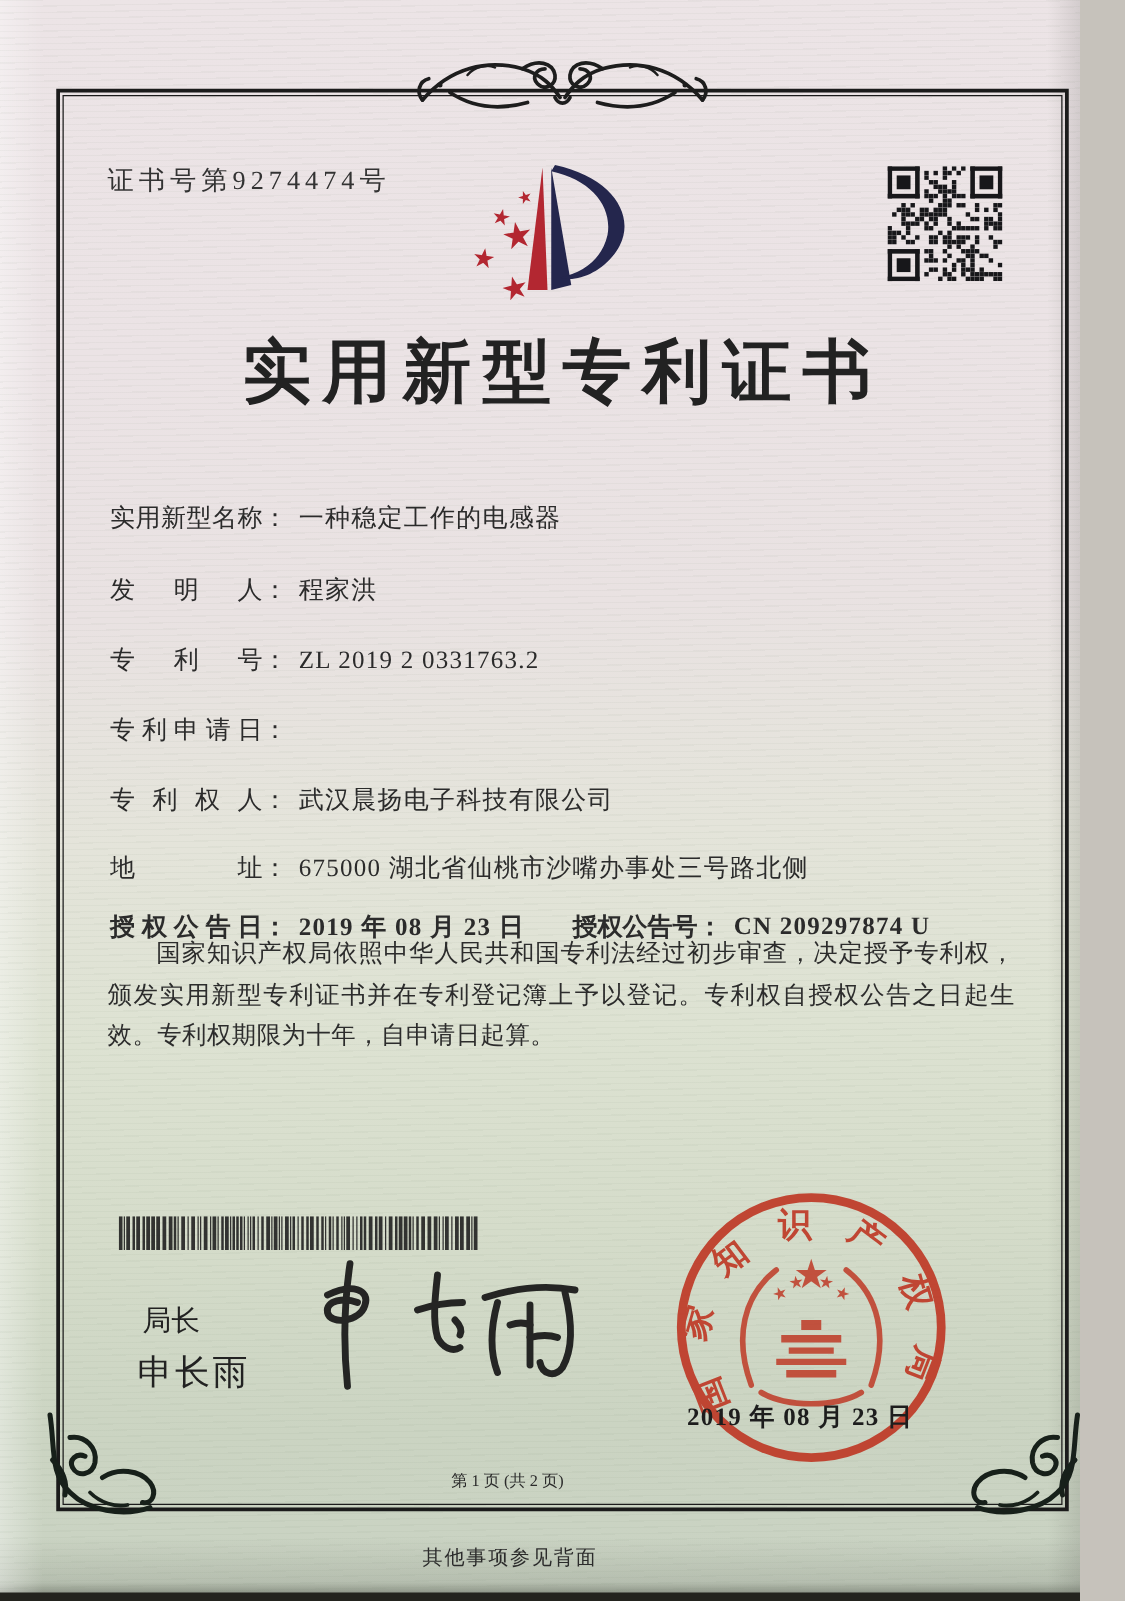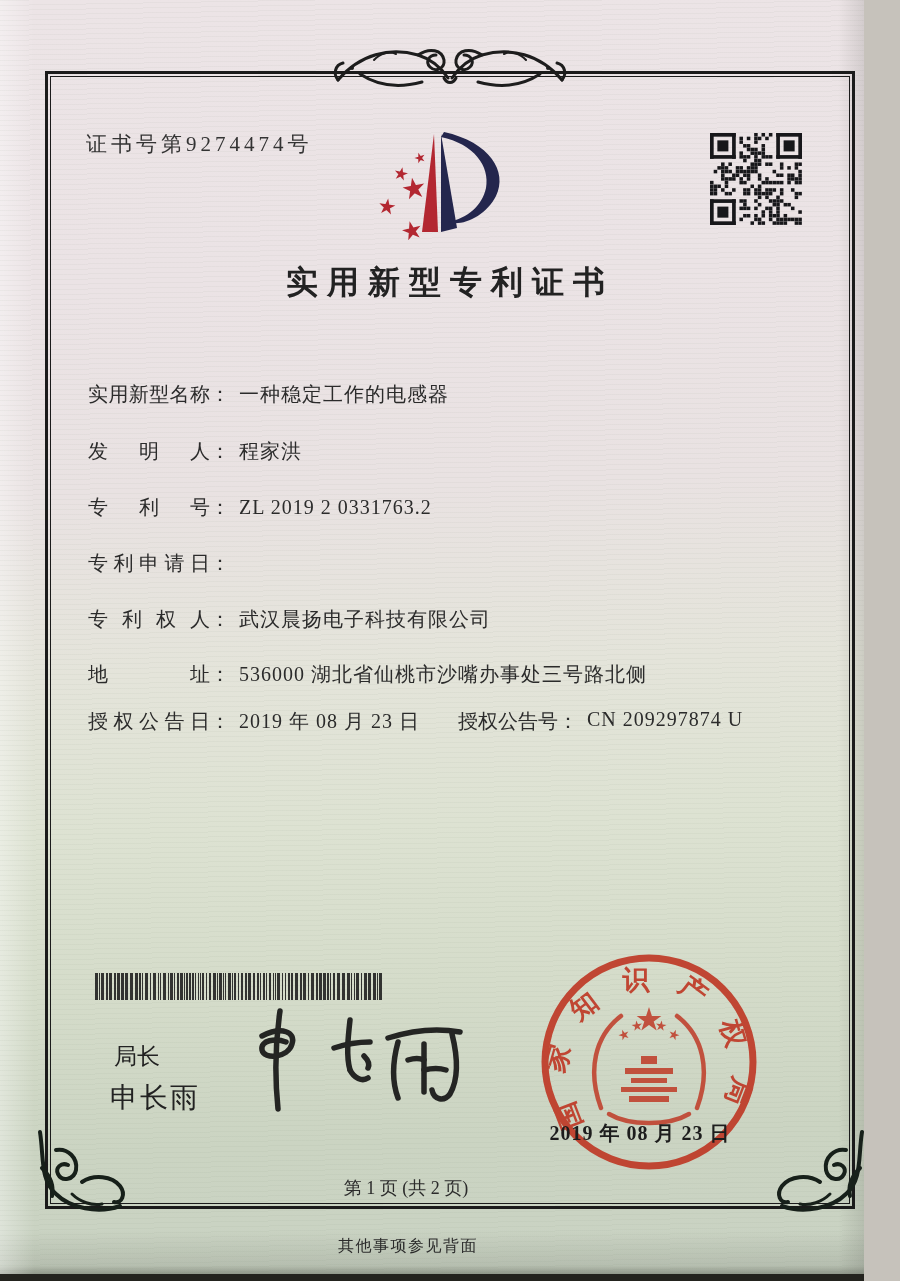--- a/index.html
+++ b/index.html
@@ -28,42 +28,42 @@
   }
   .frame{
     position:absolute;left:45px;top:71px;width:804px;height:1132px;
     border:3px solid #1b1b1b;
   }
   .frame-inner{position:absolute;inset:2px;border:1px solid #1b1b1b;}
   .abs{position:absolute;}
   #cert-number{left:86px;top:130px;font-size:21px;letter-spacing:4px;color:#333;}
   #title{
     left:0;top:261px;width:900px;text-align:center;
-    font-size:32px;font-weight:700;letter-spacing:9px;color:#222;
-  }
-  .frow{left:88px;font-size:20px;color:#2b2b2b;display:flex;align-items:baseline;white-space:nowrap;}
+    font-size:55px;font-weight:700;letter-spacing:9px;color:#222;
+  }
+  .frow{left:88px;font-size:20px;color:#2b2b2b;display:flex;align-items:baseline;white-space:nowrap;margin-top:20px;}
   .flabel{display:inline-block;width:122px;text-align:justify;text-align-last:justify;}
   .fcolon{display:inline-block;margin-right:9px;}
   .fvalue{letter-spacing:1px;}
-  .fpair{display:flex;align-items:flex-start;}
+  .fpair{display:flex;align-items:center;font-weight:bold;}
   #grant-row .fpair + .fpair{margin-left:38px;}
   #grant-row .flabel.auto{width:auto;text-align:left;text-align-last:auto;}
   #body-text{
     left:86px;top:748px;width:726px;font-size:19.5px;line-height:32.5px;
     color:#2c2c2c;text-align:justify;letter-spacing:0.4px;
   }
   #body-text p{margin:0;text-indent:2em;}
   #barcode{left:95px;top:973px;width:292px;height:27px;}
   #officer-title{left:114px;top:1041px;font-size:23px;color:#222;}
   #officer-name{left:110px;top:1079px;font-size:28px;letter-spacing:2px;color:#222;}
   #signature{left:238px;top:1008px;width:232px;height:106px;}
   #seal{left:537px;top:950px;width:224px;height:224px;opacity:0.93;}
   #seal-date{left:527px;top:1120px;width:226px;text-align:center;
     font-size:20px;font-weight:700;letter-spacing:1px;color:#1d1d1d;z-index:5;}
-  #page-note{left:0;top:1176px;width:812px;text-align:center;font-size:18px;color:#2b2b2b;}
+  #page-note{left:0;top:1176px;width:812px;text-align:center;font-size:13px;color:#2b2b2b;}
   #back-note{left:0;top:1236px;width:816px;text-align:center;font-size:16px;letter-spacing:1.5px;color:#2b2b2b;}
   #top-ornament{left:328px;top:38px;width:244px;height:64px;}
   .corner-flourish{width:112px;height:96px;}
   #flourish-bl{left:32px;top:1128px;}
   #flourish-br{left:758px;top:1128px;transform:scaleX(-1);}
   #logo{left:370px;top:128px;width:152px;height:112px;}
   #qr{left:710px;top:133px;width:92px;height:92px;}
   svg{display:block;}
 </style>
 </head>
@@ -361,36 +361,37 @@
     <span class="fcolon">：</span>
   </div>
   <div class="abs frow" style="top:606px">
     <span class="flabel">专利权人</span>
     <span class="fcolon">：</span>
     <span class="fvalue">武汉晨扬电子科技有限公司</span>
   </div>
   <div class="abs frow" style="top:661px">
     <span class="flabel">地址</span>
     <span class="fcolon">：</span>
-    <span class="fvalue">536000 湖北省仙桃市沙嘴办事处三号路北侧</span>
+    <span class="fvalue">675000 湖北省仙桃市沙嘴办事处三号路北侧</span>
   </div>
   <div id="grant-row" class="abs frow" style="top:708px">
     <span class="fpair">
       <span class="flabel">授权公告日</span>
       <span class="fcolon">：</span>
       <span class="fvalue">2019 年 08 月 23 日</span>
     </span>
     <span class="fpair">
       <span class="flabel auto">授权公告号</span>
       <span class="fcolon">：</span>
       <span class="fvalue">CN 209297874 U</span>
     </span>
   </div>
 
   <div id="body-text" class="abs">
+    <p>国家知识产权局依照中华人民共和国专利法经过初步审查，决定授予专利权，颁发实用新型专利证书并在专利登记簿上予以登记。专利权自授权公告之日起生效。专利权期限为十年，自申请日起算。</p>
   </div>
 
   <svg id="barcode" class="abs" viewBox="0 0 292 27" preserveAspectRatio="none">
       <rect x="0" y="0" width="3" height="27" fill="#1b1b1b" opacity="0.88"></rect>
       <rect x="4" y="0" width="1" height="27" fill="#1b1b1b" opacity="0.88"></rect>
       <rect x="6" y="0" width="3" height="27" fill="#1b1b1b" opacity="0.88"></rect>
       <rect x="11" y="0" width="2" height="27" fill="#1b1b1b" opacity="0.88"></rect>
       <rect x="14" y="0" width="3" height="27" fill="#1b1b1b" opacity="0.88"></rect>
       <rect x="19" y="0" width="2" height="27" fill="#1b1b1b" opacity="0.88"></rect>
       <rect x="22" y="0" width="3" height="27" fill="#1b1b1b" opacity="0.88"></rect>

